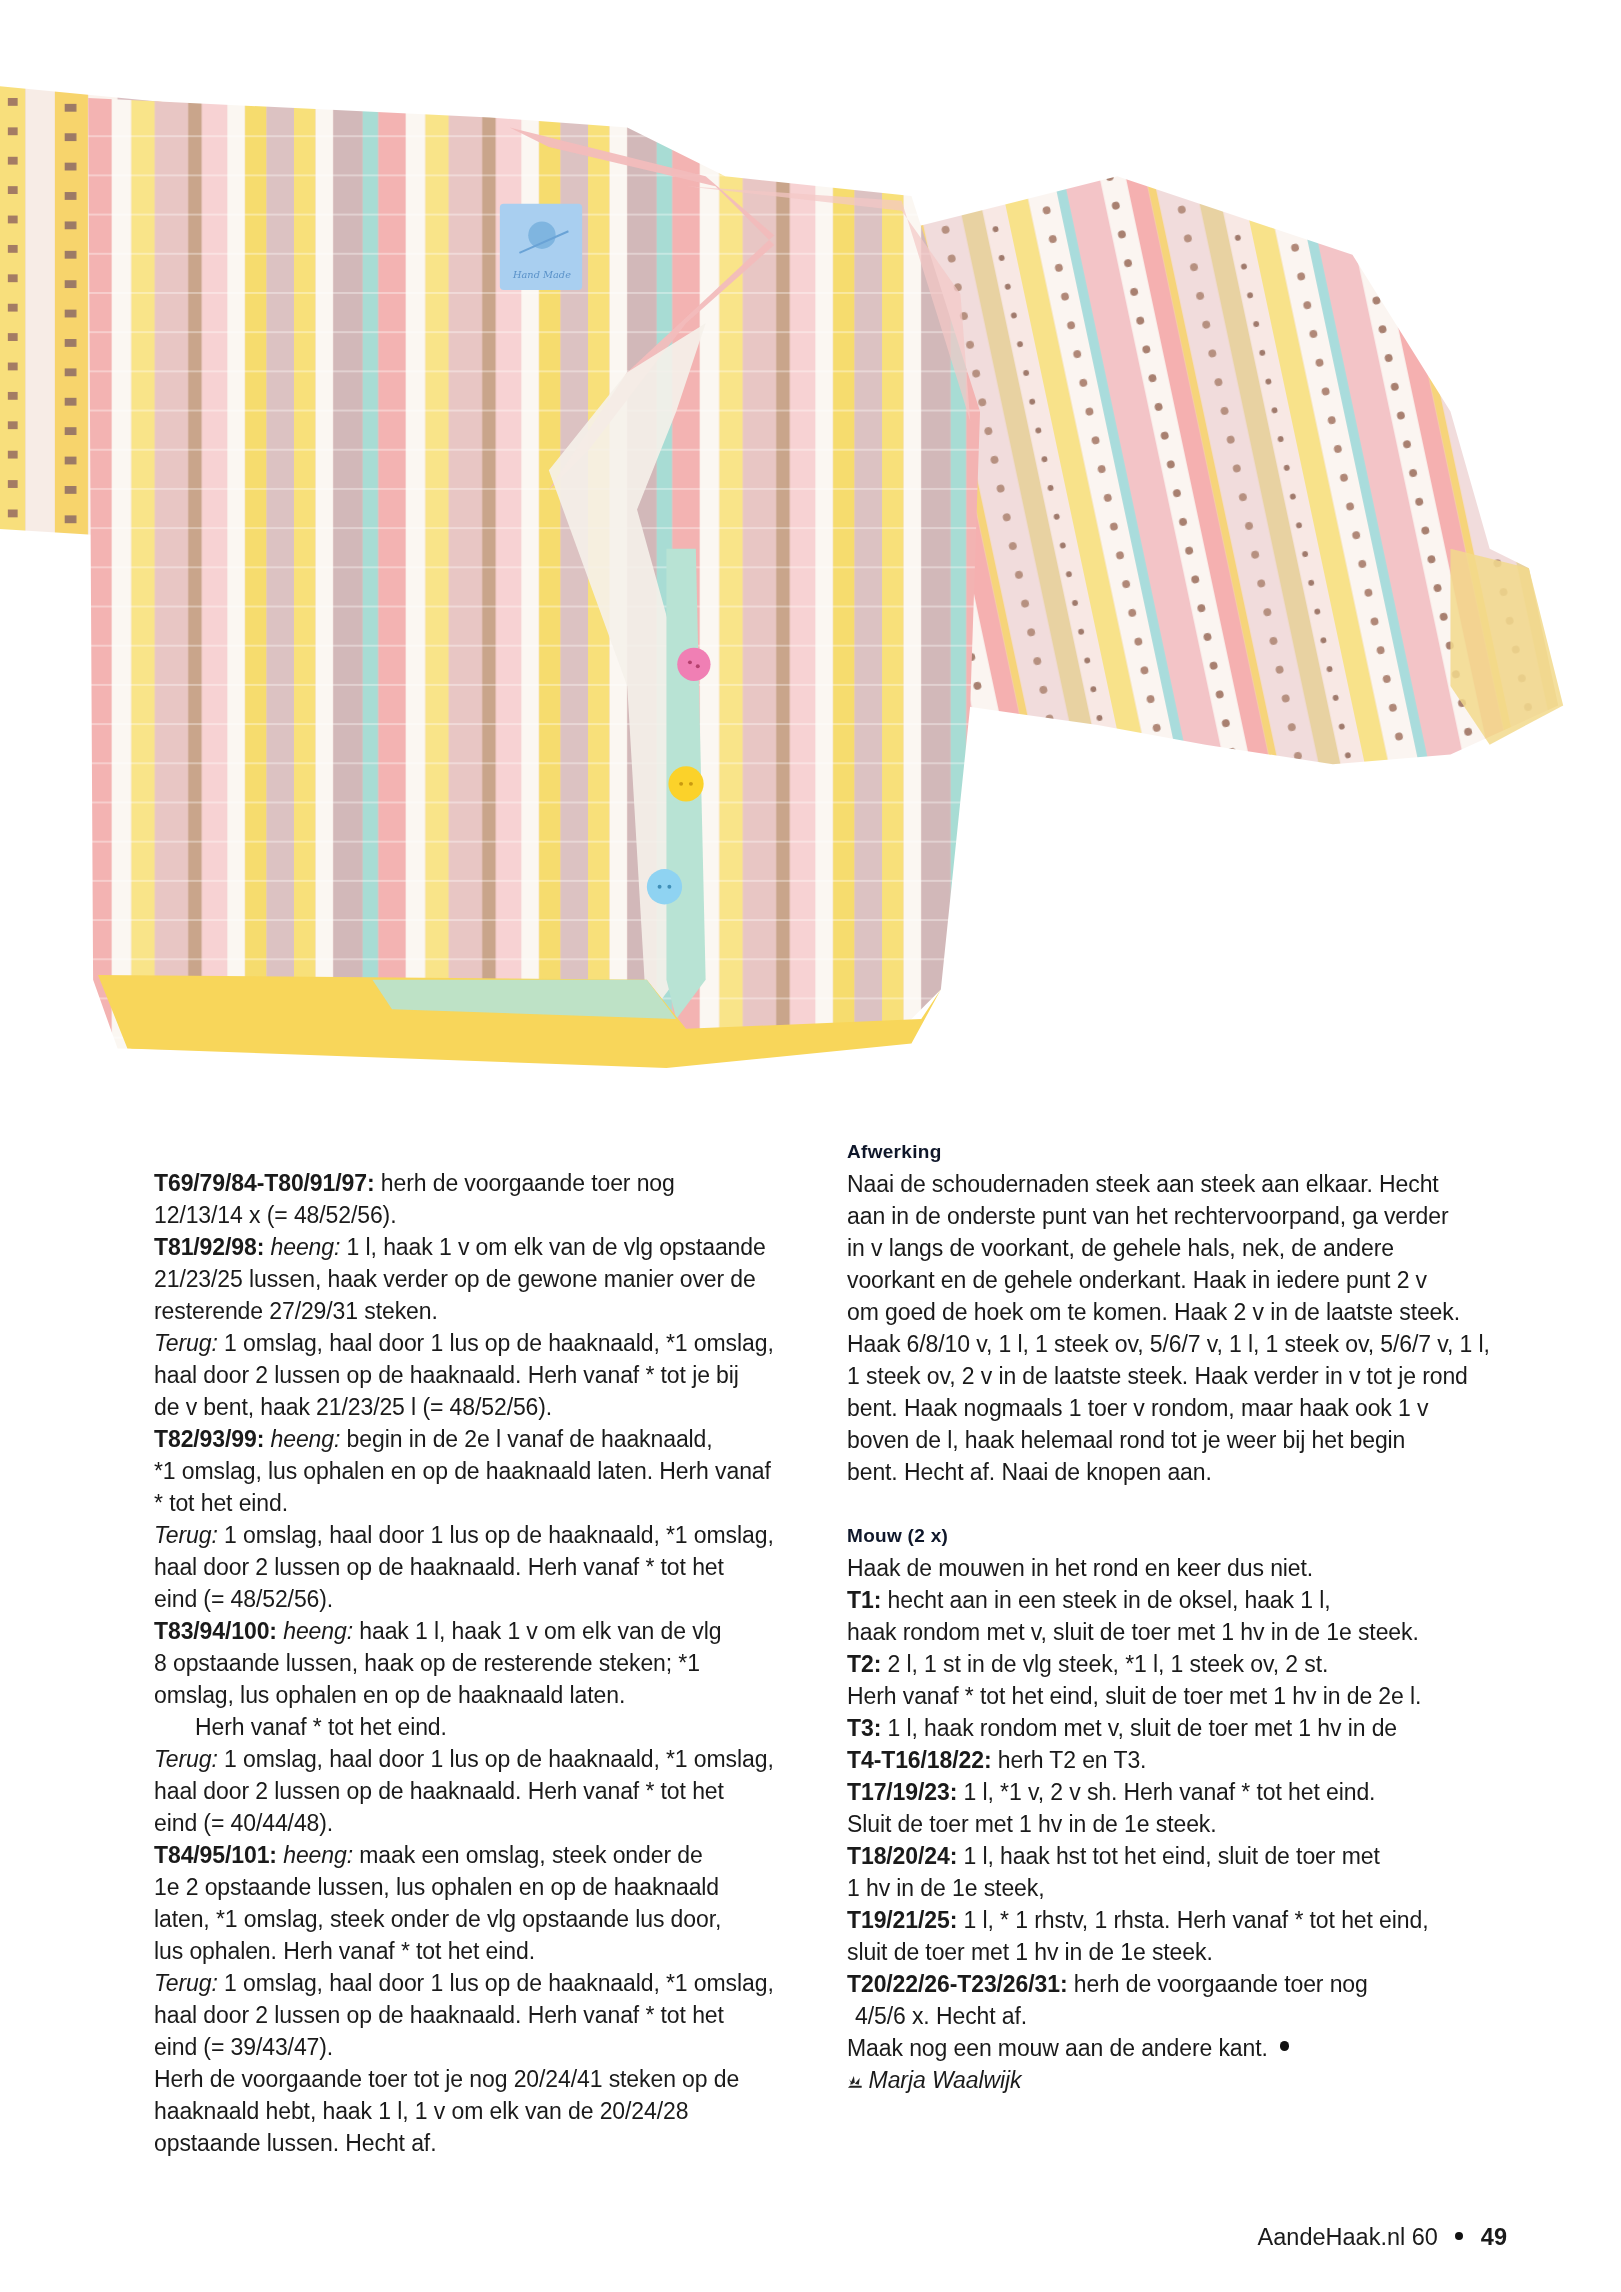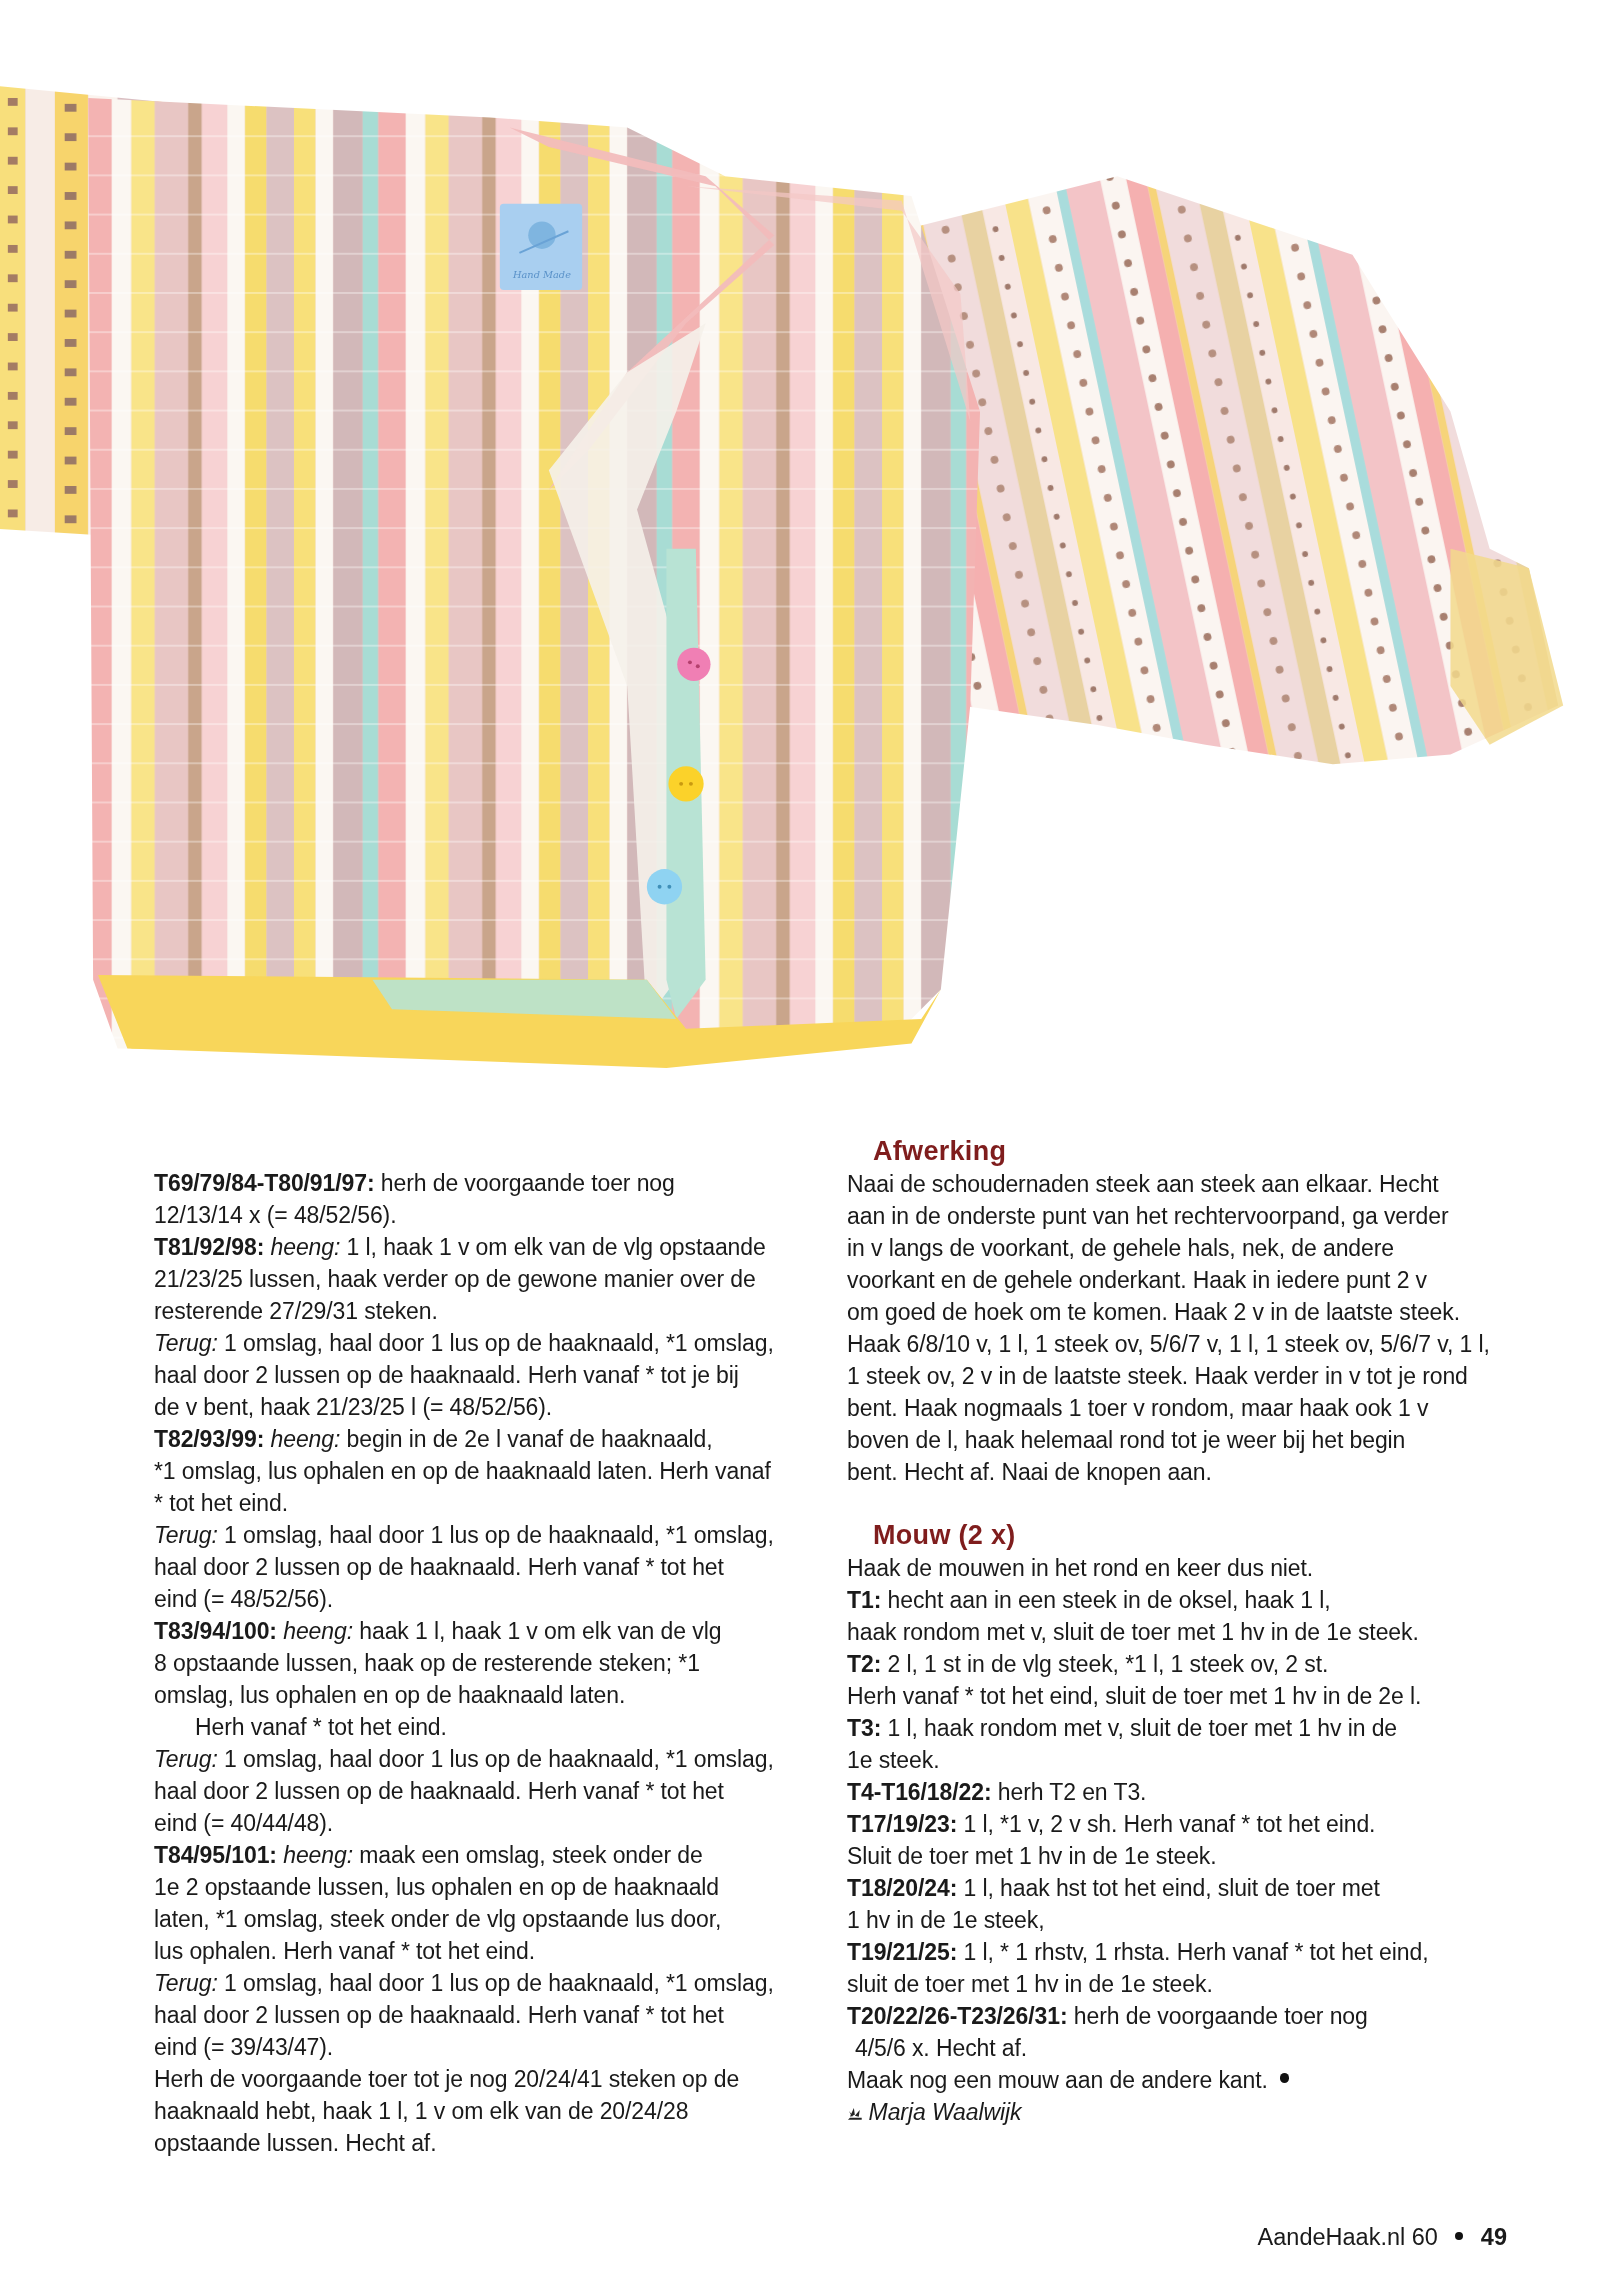--- a/index.html
+++ b/index.html
@@ -11,21 +11,21 @@
     #photo { position: absolute; left: 0; top: 0; width: 1621px; height: 1117px; }
     #photo svg { width: 100%; height: 100%; display: block; }
 
     
     .col { position: absolute; font-size: 23px; line-height: 32px; letter-spacing: -0.1px; }
     #col-left { left: 154px; top: 1167px; width: 676px; }
     #col-right { left: 847px; top: 1135px; width: 686px; }
     .line { white-space: nowrap; display: block; }
     .b { font-weight: bold; }
     .i { font-style: italic; }
-    .h { color: #7f1d1d; font-weight: bold; font-size: 27px; line-height: 33px; letter-spacing: 0.3px; display: block; margin-left: 26px; }
+    .h { color: #0f172a; font-weight: bold; font-size: 19px; line-height: 33px; letter-spacing: 0.3px; display: block; }
     .gap { display: block; height: 31px; }
     .bullet { display: inline-block; width: 9.8px; height: 9.8px; border-radius: 50%; background: #111; margin-left: 11.8px; vertical-align: 4.9px; }
     .photo-icon { display: inline-block; width: 15.7px; height: 15.7px; margin-right: 5.9px; vertical-align: -1px; }
 
     
     #footer { position: absolute; right: 114px; top: 2223px; font-size: 23.5px; line-height: 29px; white-space: nowrap; }
     #footer .dot { display: inline-block; width: 7.8px; height: 7.8px; border-radius: 50%; background: #111; margin: 0 17.6px; vertical-align: 4.9px; }
     #footer .pg { font-weight: bold; }
   </style>
 </head>
@@ -174,21 +174,20 @@
     </div>
   <span class="gap"></span>
   <span class="h">Mouw (2 x)</span>
   <span class="line">Haak de mouwen in het rond en keer dus niet.</span>
   <div id="mouw-body">
       <span class="line"><span class="b">T1:</span><span style="white-space: pre;"> hecht aan in een steek in de oksel, haak 1 l,</span></span>
       <span class="line"><span style="white-space: pre;">haak rondom met v, sluit de toer met 1 hv in de 1e steek.</span></span>
       <span class="line"><span class="b">T2:</span><span style="white-space: pre;"> 2 l, 1 st in de vlg steek, *1 l, 1 steek ov, 2 st.</span></span>
       <span class="line"><span style="white-space: pre;">Herh vanaf * tot het eind, sluit de toer met 1 hv in de 2e l.</span></span>
       <span class="line"><span class="b">T3:</span><span style="white-space: pre;"> 1 l, haak rondom met v, sluit de toer met 1 hv in de</span></span>
-      <span class="line"><span style="white-space: pre;">1e steek.</span></span>
       <span class="line"><span class="b">T4-T16/18/22:</span><span style="white-space: pre;"> herh T2 en T3.</span></span>
       <span class="line"><span class="b">T17/19/23:</span><span style="white-space: pre;"> 1 l, *1 v, 2 v sh. Herh vanaf * tot het eind.</span></span>
       <span class="line"><span style="white-space: pre;">Sluit de toer met 1 hv in de 1e steek.</span></span>
       <span class="line"><span class="b">T18/20/24:</span><span style="white-space: pre;"> 1 l, haak hst tot het eind, sluit de toer met</span></span>
       <span class="line"><span style="white-space: pre;">1 hv in de 1e steek,</span></span>
       <span class="line"><span class="b">T19/21/25:</span><span style="white-space: pre;"> 1 l, * 1 rhstv, 1 rhsta. Herh vanaf * tot het eind,</span></span>
       <span class="line"><span style="white-space: pre;">sluit de toer met 1 hv in de 1e steek.</span></span>
       <span class="line"><span class="b">T20/22/26-T23/26/31:</span><span style="white-space: pre;"> herh de voorgaande toer nog</span></span>
       <span class="line"><span style="white-space: pre; margin-left: 8px;">4/5/6 x. Hecht af.</span></span>
     </div>

